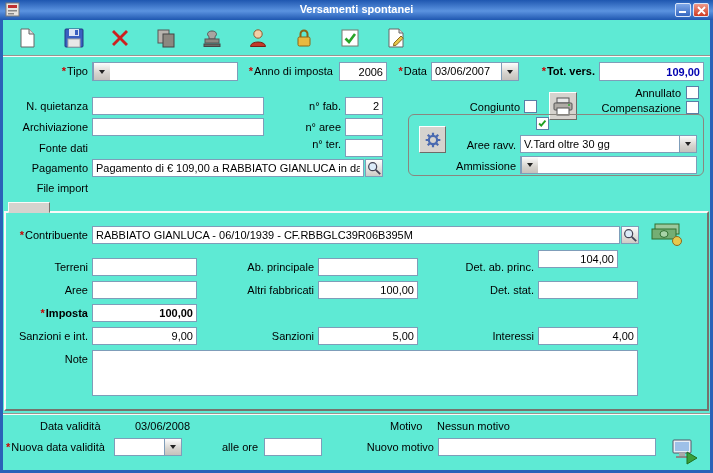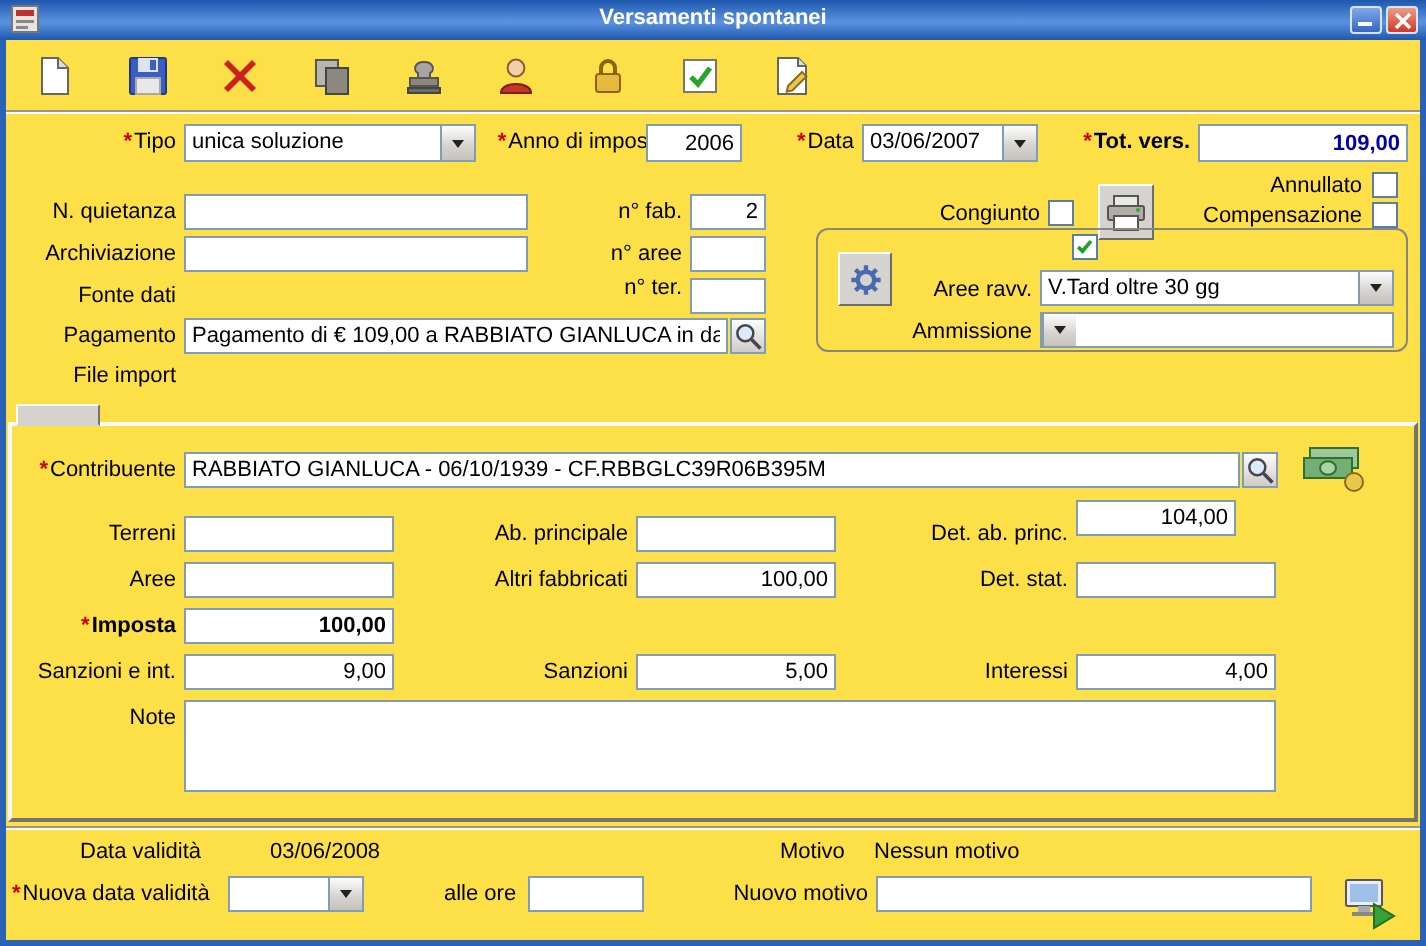--- a/index.html
+++ b/index.html
@@ -1,17 +1,17 @@
 <!DOCTYPE html>
 <html><head>
 <meta charset="utf-8">
 <style>
   *{box-sizing:border-box;margin:0;padding:0}
   body{font-family:"Liberation Sans",sans-serif;font-size:11px;background:#fff;color:#000}
-  .window{position:relative;width:713px;height:473px;background:#fde047;box-shadow:inset 0 0 0 3px #2a62b8;overflow:hidden}
+  .window{position:relative;width:713px;height:473px;background:#5eead4;box-shadow:inset 0 0 0 3px #2a62b8;overflow:hidden}
   .titlebar{position:absolute;left:0;top:0;width:100%;height:20px;background:linear-gradient(180deg,#1f57b0 0%,#5b93e0 55%,#1f57b0 100%)}
   .titlebar .title{position:absolute;left:0;right:0;top:3px;text-align:center;color:#fff;font-weight:bold;font-size:11px}
   .appicon{position:absolute;left:5px;top:2px}
   .winbtns{position:absolute;right:4px;top:3px;display:flex;gap:2px}
   .winbtn{width:16px;height:14px;border:1px solid #d8e4f8;border-radius:2px;display:flex;align-items:center;justify-content:center;padding:0;cursor:default}
   .btn-min{background:linear-gradient(#7fa8e8,#3567c0)}
   .btn-close{background:linear-gradient(#ef9a8a,#cf3a22)}
   .tbtn{position:absolute;top:24px;width:28px;height:28px;background:transparent;border:1px solid transparent;padding:1px}
   .groove{position:absolute;left:3px;right:3px;height:2px;border-top:1px solid #99958e;border-bottom:1px solid #fbfaf8}
   .lbl{position:absolute;text-align:right;white-space:nowrap}
@@ -118,28 +118,27 @@
         <path d="M5 3 h10 l4 4 v14 h-14 z" fill="#fff" stroke="#666"></path>
         <path d="M15 3 v4 h4" fill="#ddd" stroke="#666"></path>
         <path d="M10 17 l7-7 2.2 2.2 -7 7 -2.8 .6 z" fill="#e8c84b" stroke="#8a6a20"></path>
       </svg>
   </button>
 
   <div class="groove" style="top:55px"></div>
 
   <span class="lbl" style="left:8px;top:65px;width:80px"><span class="req">*</span><span>Tipo</span></span>
   <div class="dd" style="left:92px;top:62px;width:146px">
-    <span class="txt">unica soluzione</span>
     <button class="dbtn">
         <span class="arr"></span>
       </button>
   </div>
 
   <span class="lbl" style="left:240px;top:65px;width:93px"><span class="req">*</span><span>Anno di imposta</span></span>
-  <input class="tf num" style="left: 323px; top: 62px; width: 48px; height: 19px;" value="2006">
+  <input class="tf num" style="left: 339px; top: 62px; width: 48px; height: 19px;" value="2006">
 
   <span class="lbl" style="left:389px;top:65px;width:38px"><span class="req">*</span><span>Data</span></span>
   <div class="dd" style="left:431px;top:62px;width:88px">
     <span class="txt">03/06/2007</span>
     <button class="dbtn">
         <span class="arr"></span>
       </button>
   </div>
 
   <span class="lbl b" style="left:518px;top:65px;width:77px"><span class="req">*</span><span>Tot. vers.</span></span>

